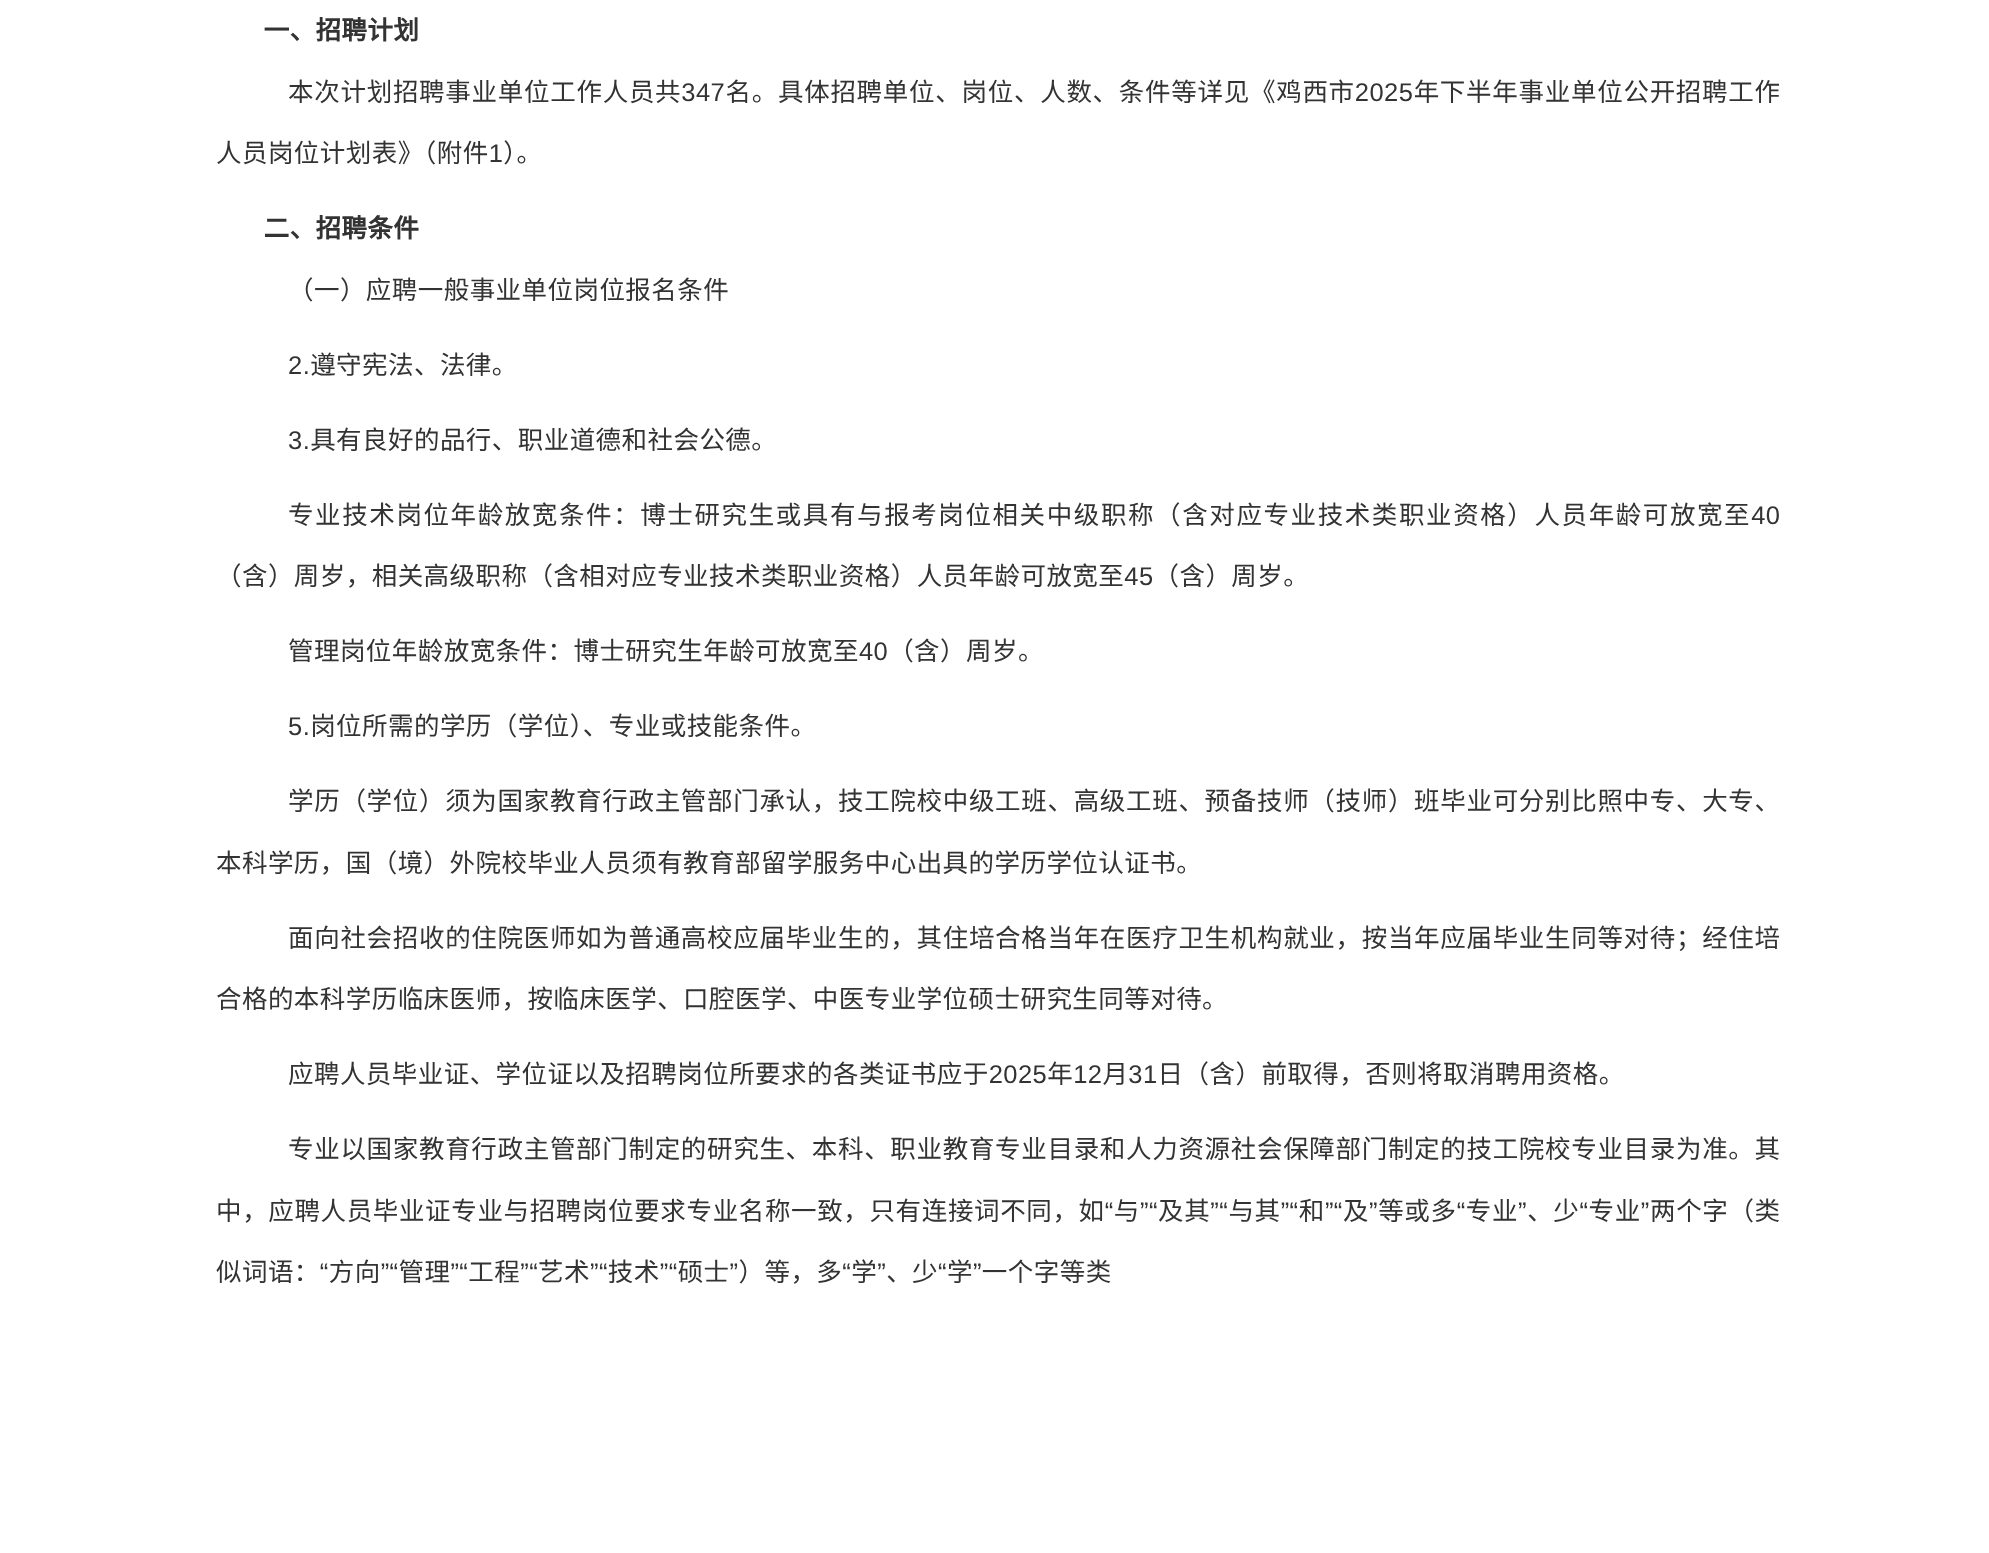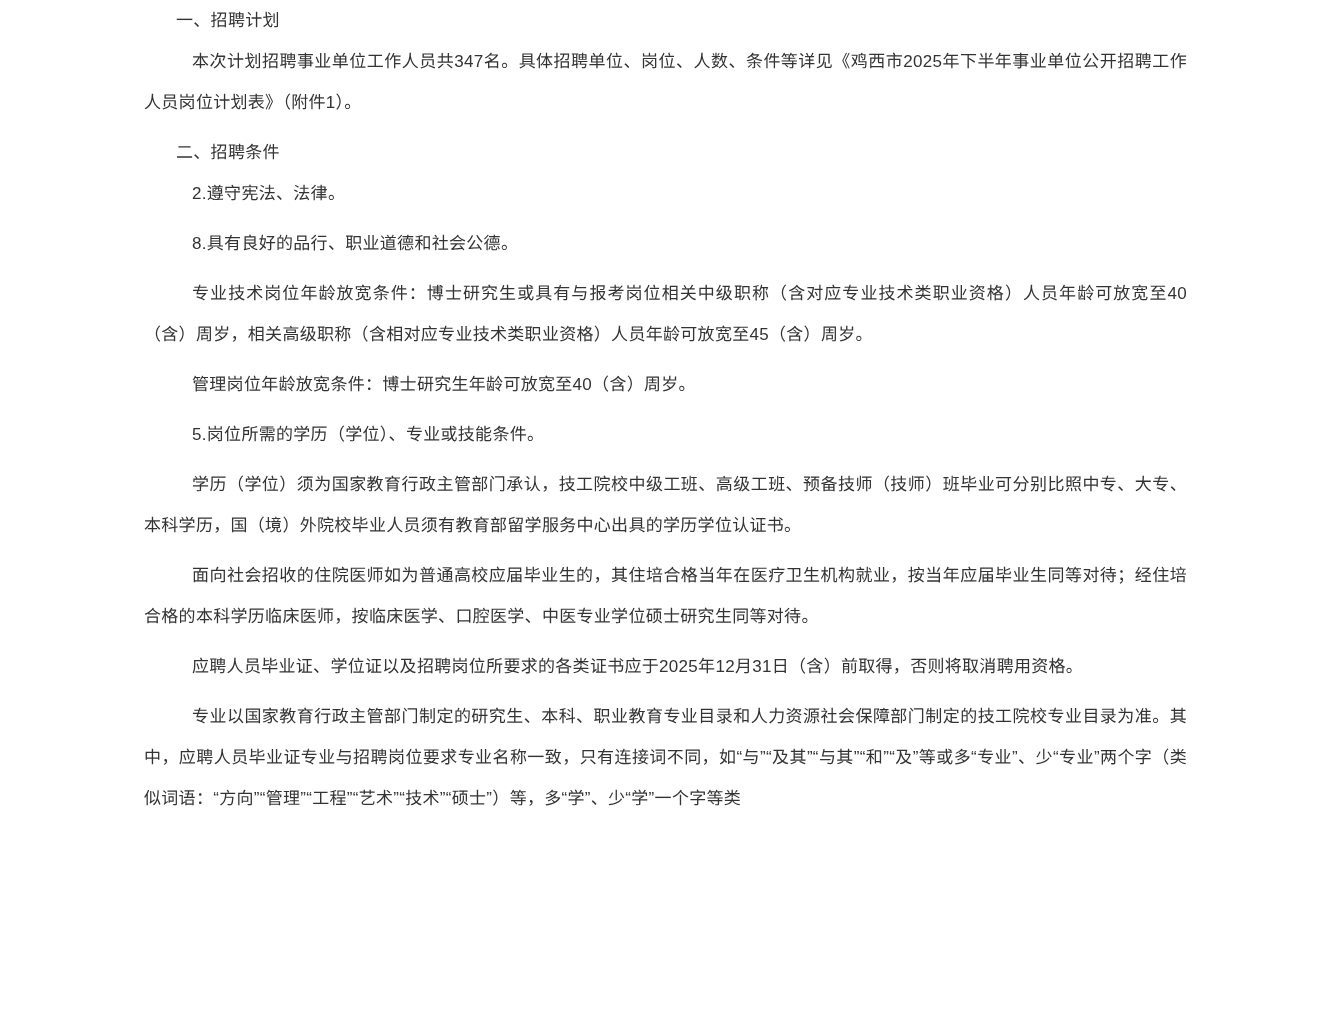--- a/index.html
+++ b/index.html
@@ -22,34 +22,35 @@
     text-align: justify;
     text-justify: inter-ideograph;
     letter-spacing: 0.3px;
   }
   .blk {
     margin: 0 0 9px 16px;
     text-indent: 48px;
     word-break: break-all;
   }
   .blk.heading {
-    font-weight: 400;
+    font-weight: 700;
     margin: 0;
   }
 </style>
 </head>
 <body style="background: rgb(255, 255, 255);">
 
 <div class="article" id="article-body" style="color: rgb(51, 51, 51);">
 
 <p class="blk heading">一、招聘计划</p>
     <p class="blk">本次计划招聘事业单位工作人员共347名。具体招聘单位、岗位、人数、条件等详见《鸡西市2025年下半年事业单位公开招聘工作人员岗位计划表》（附件1）。</p>
     <p class="blk heading">二、招聘条件</p>
+    <p class="blk">（一）应聘一般事业单位岗位报名条件</p>
     <p class="blk">2.遵守宪法、法律。</p>
-    <p class="blk">8.具有良好的品行、职业道德和社会公德。</p>
+    <p class="blk">3.具有良好的品行、职业道德和社会公德。</p>
     <p class="blk">专业技术岗位年龄放宽条件：博士研究生或具有与报考岗位相关中级职称（含对应专业技术类职业资格）人员年龄可放宽至40（含）周岁，相关高级职称（含相对应专业技术类职业资格）人员年龄可放宽至45（含）周岁。</p>
     <p class="blk">管理岗位年龄放宽条件：博士研究生年龄可放宽至40（含）周岁。</p>
     <p class="blk">5.岗位所需的学历（学位）、专业或技能条件。</p>
     <p class="blk">学历（学位）须为国家教育行政主管部门承认，技工院校中级工班、高级工班、预备技师（技师）班毕业可分别比照中专、大专、本科学历，国（境）外院校毕业人员须有教育部留学服务中心出具的学历学位认证书。</p>
     <p class="blk">面向社会招收的住院医师如为普通高校应届毕业生的，其住培合格当年在医疗卫生机构就业，按当年应届毕业生同等对待；经住培合格的本科学历临床医师，按临床医学、口腔医学、中医专业学位硕士研究生同等对待。</p>
     <p class="blk">应聘人员毕业证、学位证以及招聘岗位所要求的各类证书应于2025年12月31日（含）前取得，否则将取消聘用资格。</p>
     <p class="blk">专业以国家教育行政主管部门制定的研究生、本科、职业教育专业目录和人力资源社会保障部门制定的技工院校专业目录为准。其中，应聘人员毕业证专业与招聘岗位要求专业名称一致，只有连接词不同，如“与”“及其”“与其”“和”“及”等或多“专业”、少“专业”两个字（类似词语：“方向”“管理”“工程”“艺术”“技术”“硕士”）等，多“学”、少“学”一个字等类</p>
   </div>
 
 </body></html>

